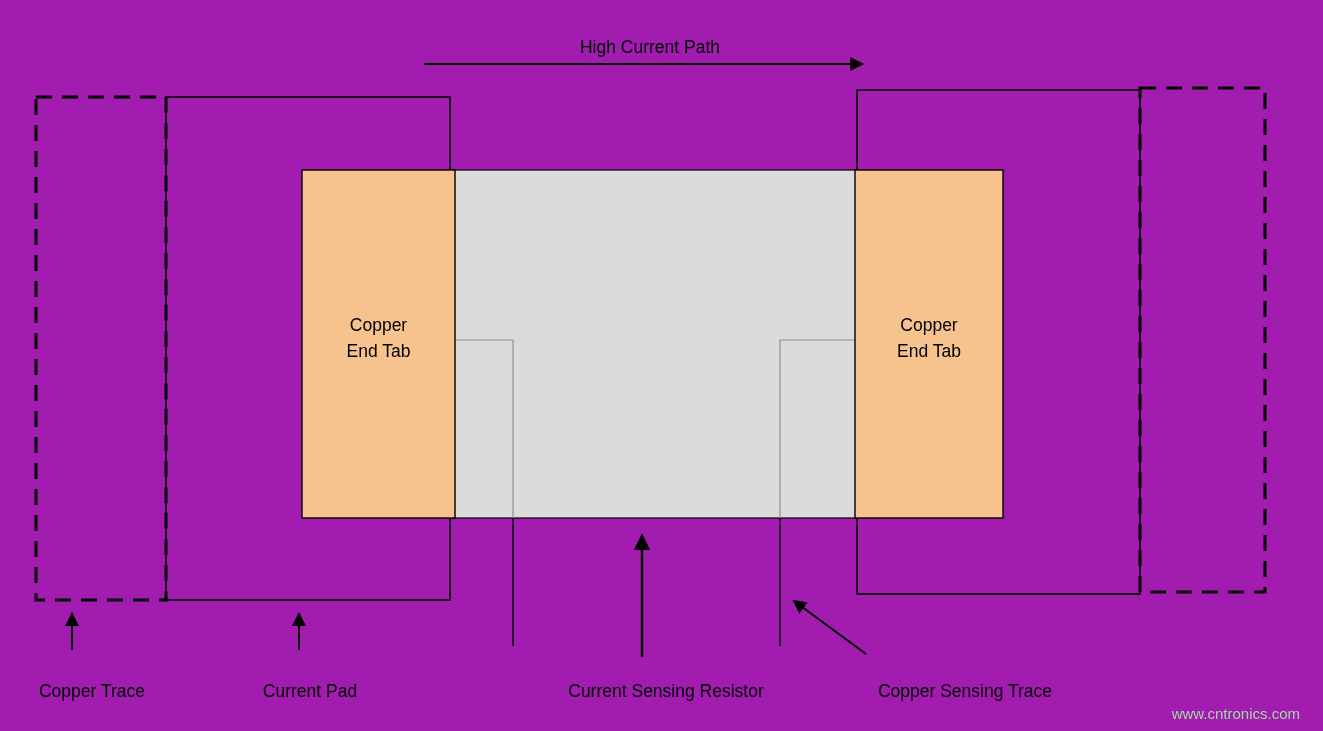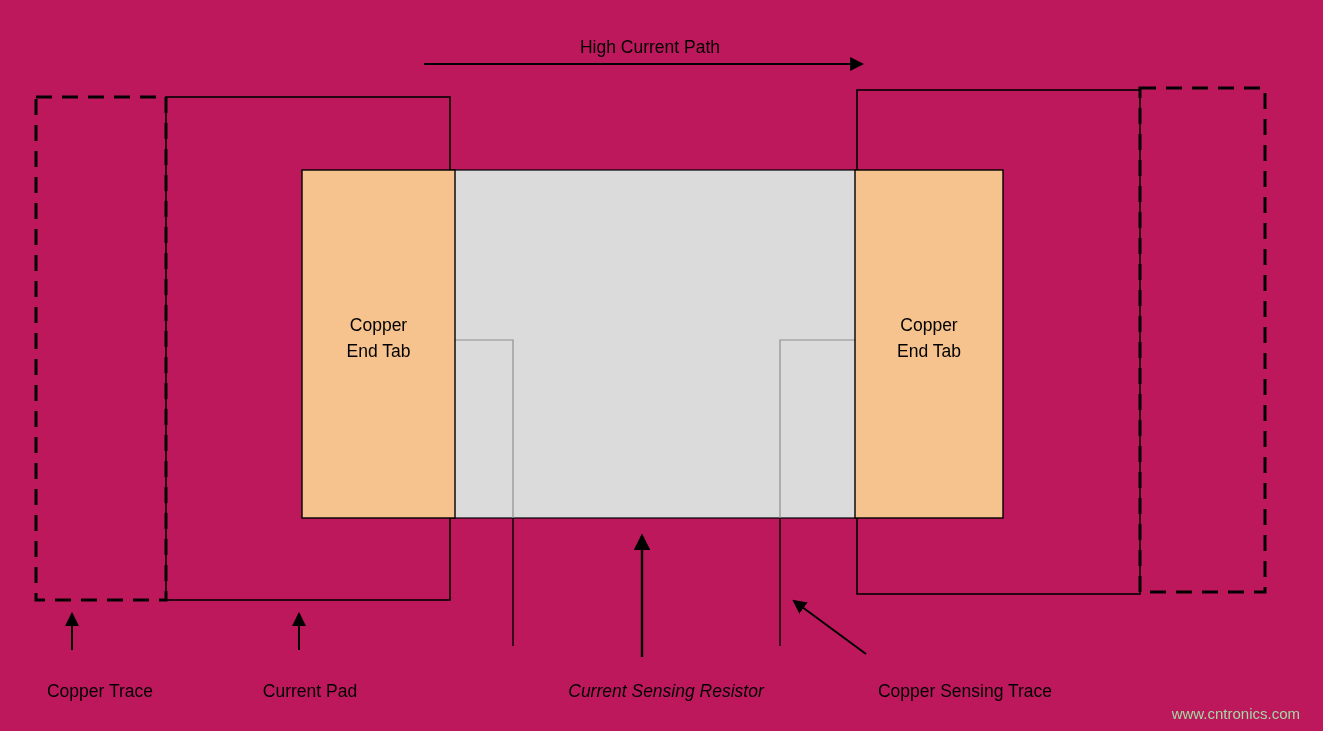--- a/index.html
+++ b/index.html
@@ -6,21 +6,21 @@
     margin: 0;
     padding: 0;
     background: #ffffff;
     font-family: "Liberation Sans", sans-serif;
     color: #000000;
   }
   #canvas {
     position: relative;
     width: 1323px;
     height: 731px;
-    background: #be185d;
+    background: #a21caf;
     overflow: hidden;
   }
   #shapes {
     position: absolute;
     left: 0;
     top: 0;
     width: 1323px;
     height: 731px;
   }
   .label {
@@ -52,23 +52,23 @@
     top: 170px;
     width: 400px;
     height: 348px;
     display: flex;
     align-items: center;
     justify-content: center;
     padding-bottom: 18px;
     box-sizing: border-box;
   }
   .bottom-label { top: 680px; }
-  .bottom-label.copper-trace            { left: 20px;  width: 160px; }
+  .bottom-label.copper-trace            { left: 12px;  width: 160px; }
   .bottom-label.resistor-pad            { left: 230px; width: 160px; }
-  .bottom-label.current-sensing-resistor{ left: 516px; width: 300px; font-style: italic; }
+  .bottom-label.current-sensing-resistor{ left: 516px; width: 300px; }
   .bottom-label.current-sensing-trace   { left: 815px; width: 300px; }
   .watermark {
     position: absolute;
     left: 1120px;
     top: 705px;
     width: 180px;
     text-align: right;
     font-size: 15px;
     color: var(--color-watermark, #A3D9A3);
   }

